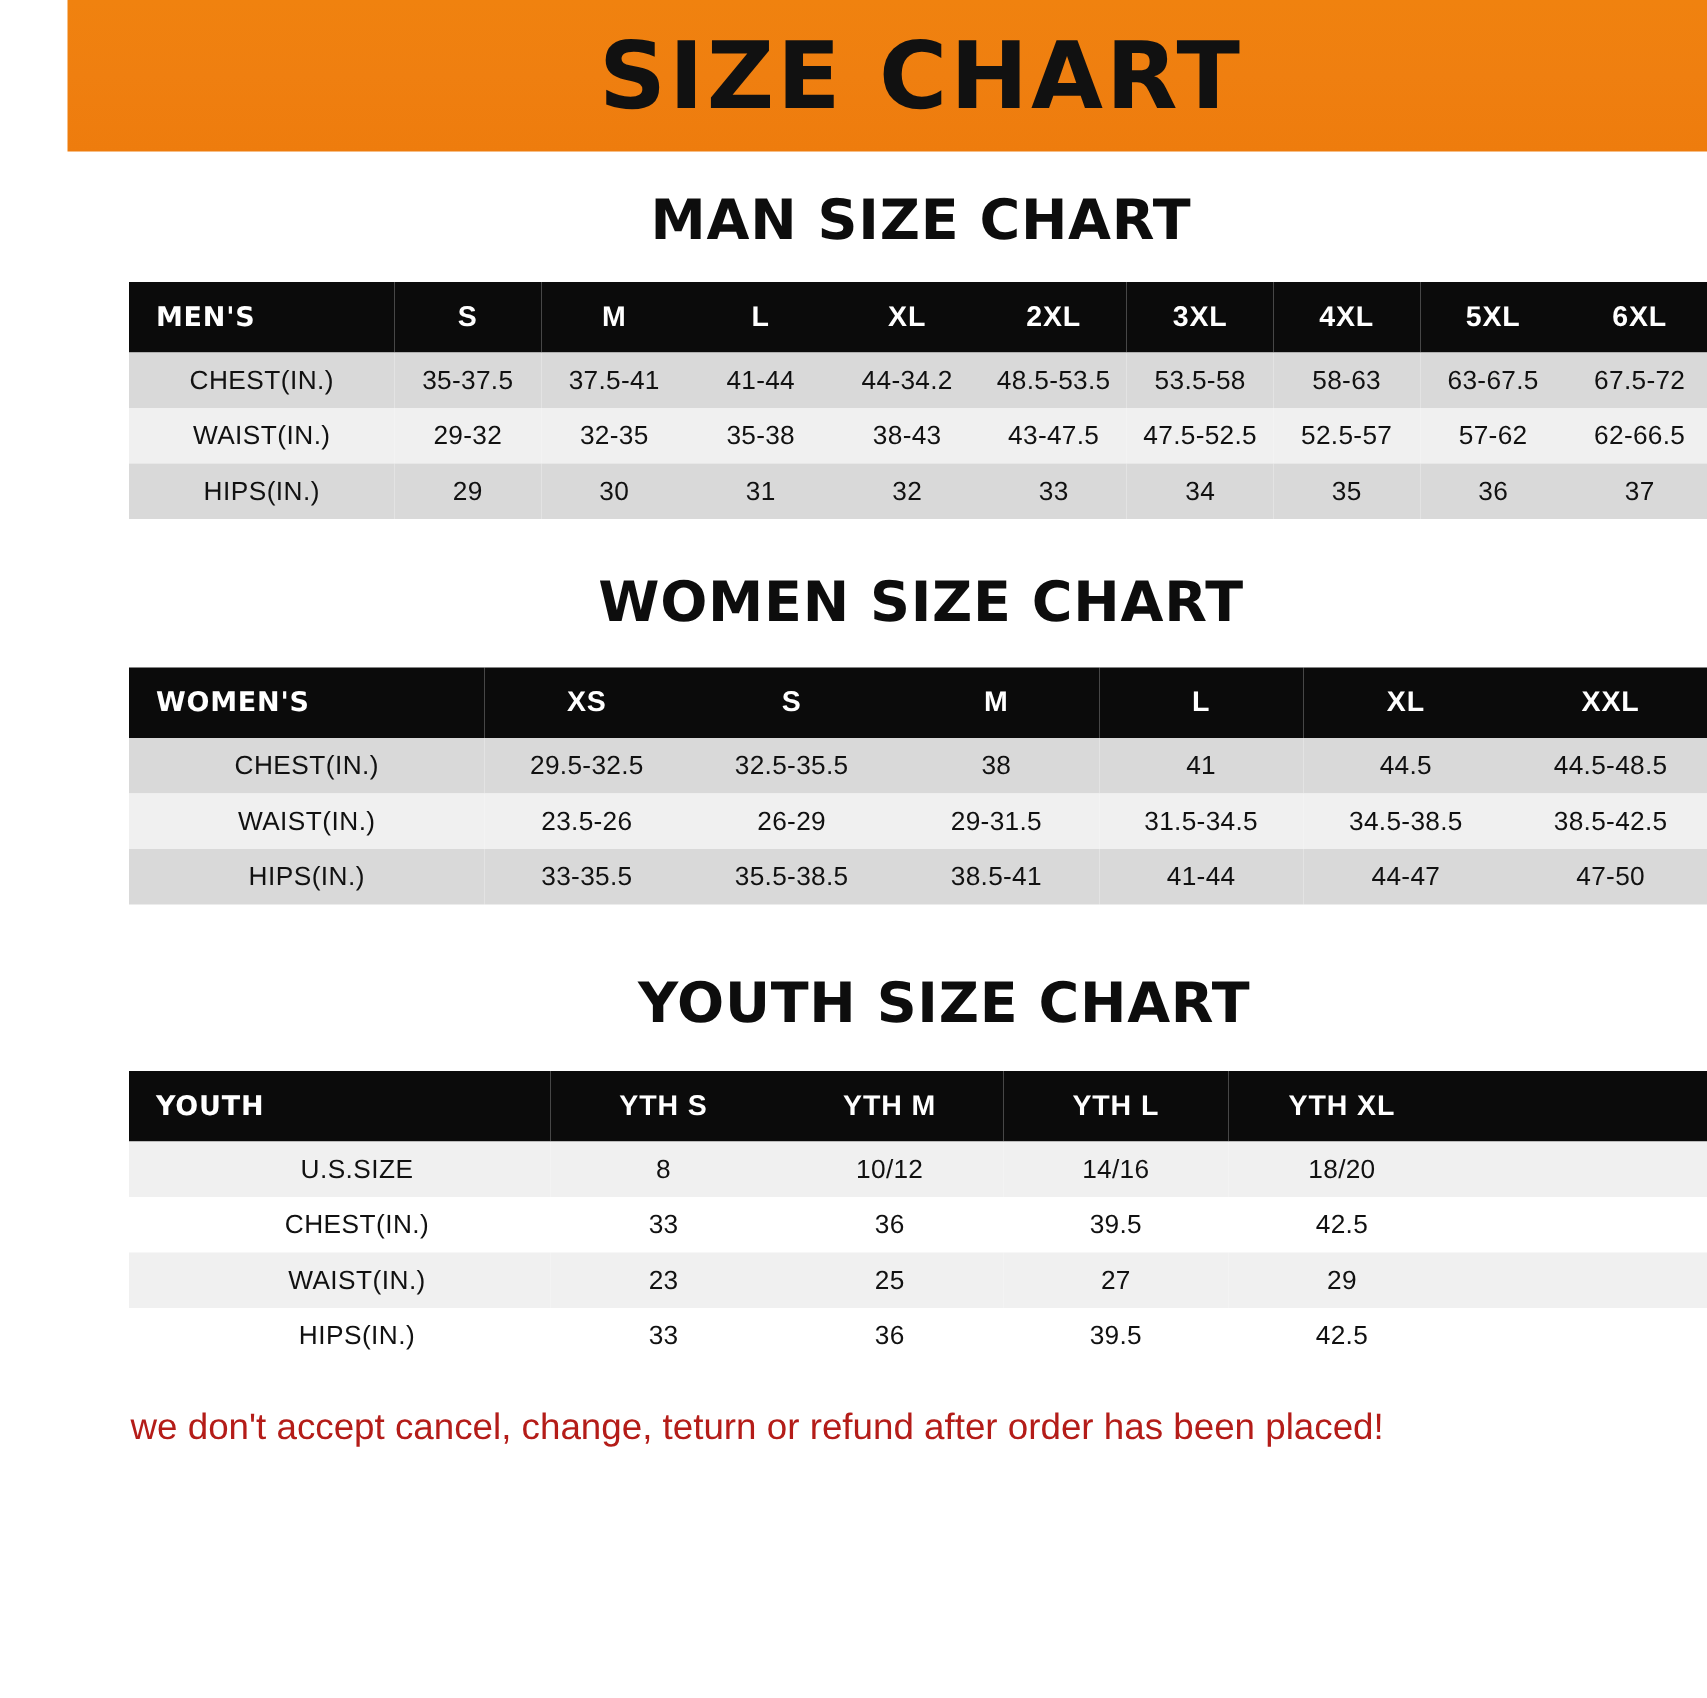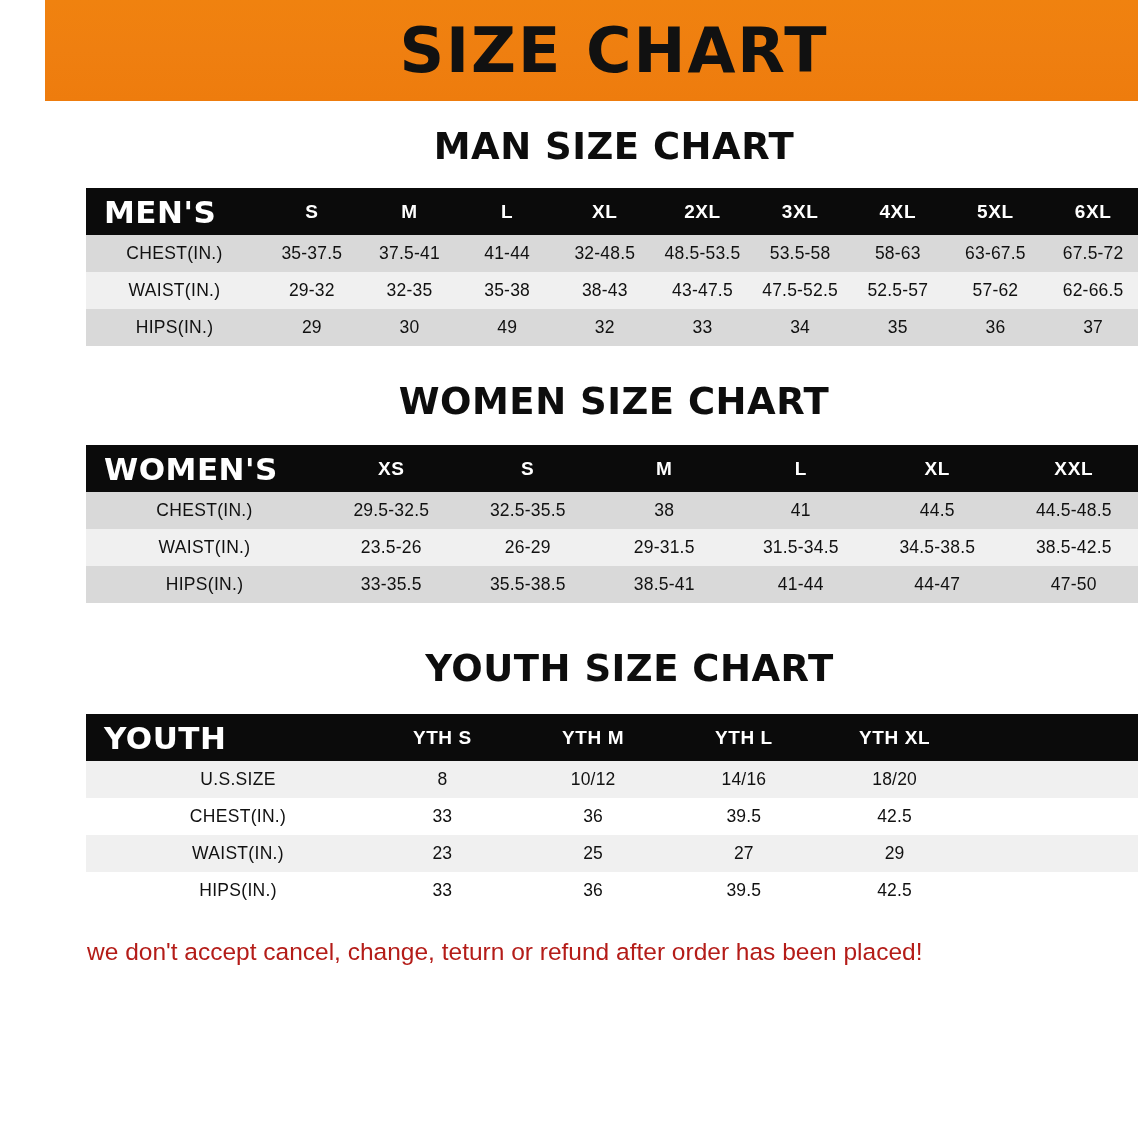--- a/index.html
+++ b/index.html
@@ -78,21 +78,21 @@
   }
   table.size-table thead th {
     color: #ffffff;
     font-size: 19px;
     font-weight: bold;
     height: 45px;
     letter-spacing: 0.6px;
   }
   table.size-table thead th.rowlabel {
     font-family: "DejaVu Sans", sans-serif;
-    font-size: 31px;
+    font-size: 18px;
     text-align: left;
     padding-left: 18px;
     letter-spacing: 0.5px;
   }
 
   
   table.size-table tbody td {
     font-size: 17.5px;
     height: 35px;
     letter-spacing: 0.2px;
@@ -157,21 +157,21 @@
           <th>5XL</th>
           <th>6XL</th>
         </tr>
       </thead>
       <tbody>
         <tr class="band-dark">
           <td class="rowlabel">CHEST(IN.)</td>
           <td>35-37.5</td>
           <td>37.5-41</td>
           <td>41-44</td>
-          <td>32-48.5</td>
+          <td>44-34.2</td>
           <td>48.5-53.5</td>
           <td>53.5-58</td>
           <td>58-63</td>
           <td>63-67.5</td>
           <td>67.5-72</td>
         </tr>
         <tr class="band-light">
           <td class="rowlabel">WAIST(IN.)</td>
           <td>29-32</td>
           <td>32-35</td>
@@ -180,21 +180,21 @@
           <td>43-47.5</td>
           <td>47.5-52.5</td>
           <td>52.5-57</td>
           <td>57-62</td>
           <td>62-66.5</td>
         </tr>
         <tr class="band-dark">
           <td class="rowlabel">HIPS(IN.)</td>
           <td>29</td>
           <td>30</td>
-          <td>49</td>
+          <td>31</td>
           <td>32</td>
           <td>33</td>
           <td>34</td>
           <td>35</td>
           <td>36</td>
           <td>37</td>
         </tr>
       </tbody>
     </table>
   </div>

